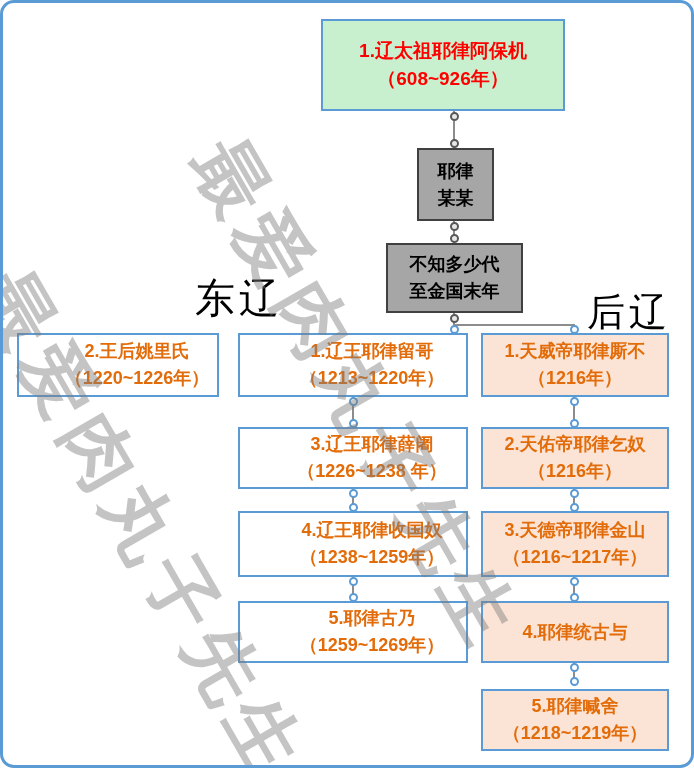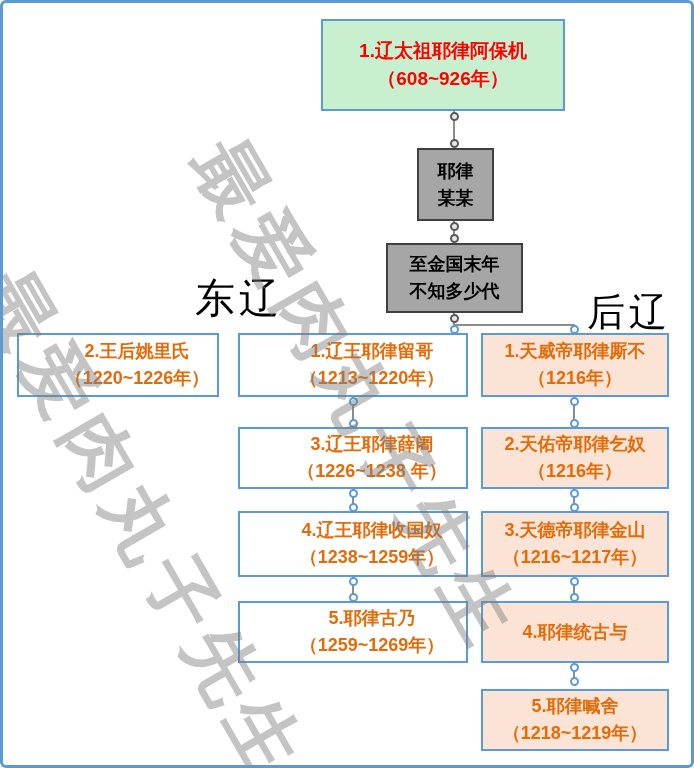--- a/index.html
+++ b/index.html
@@ -5,21 +5,21 @@
   * { margin:0; padding:0; box-sizing:border-box; }
   html,body { background:#fff; }
   body {
     font-family:"Liberation Sans","DejaVu Sans",sans-serif;
     width:694px; height:768px; overflow:hidden;
   }
   .canvas {
     position:relative; width:694px; height:768px;
     background:#fff;
     border:3px solid var(--border-blue,#5b9bd5);
-    border-radius:6px;
+    border-radius:14px;
     overflow:hidden;
   }
   .box {
     position:absolute; display:flex; flex-direction:column;
     align-items:center; justify-content:center; text-align:center;
     font-weight:bold; line-height:1.5; z-index:10;
   }
   .box.green {
     background:var(--green-fill,#c9f0ce);
     border:2px solid var(--border-blue,#5b9bd5);
@@ -103,22 +103,22 @@
     <div>1.辽太祖耶律阿保机</div>
     <div>（608~926年）</div>
   </div>
 
   <div class="box gray" style="left:414px;top:145px;width:77px;height:73px">
     <div>耶律</div>
     <div>某某</div>
   </div>
 
   <div class="box gray" style="left:383px;top:240px;width:137px;height:70px">
+    <div>不知多少代</div>
     <div>至金国末年</div>
-    <div>不知多少代</div>
   </div>
 
   <div class="big-label" style="left:584px;top:284px;font-size:38px">后辽</div>
   <div class="big-label" style="left:192px;top:268px">东辽</div>
 
   <div class="box white" style="left:14px;top:330px;width:202px;height:64px">
     <div>2.王后姚里氏</div>
     <div>（1220~1226年）</div>
   </div>
 

